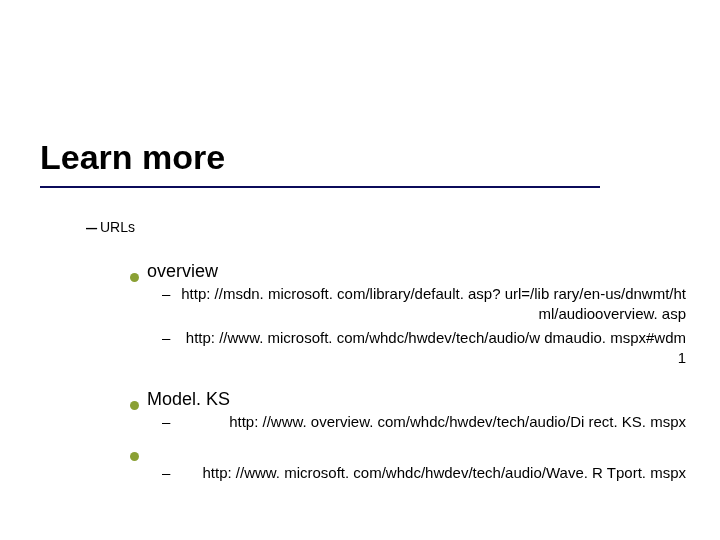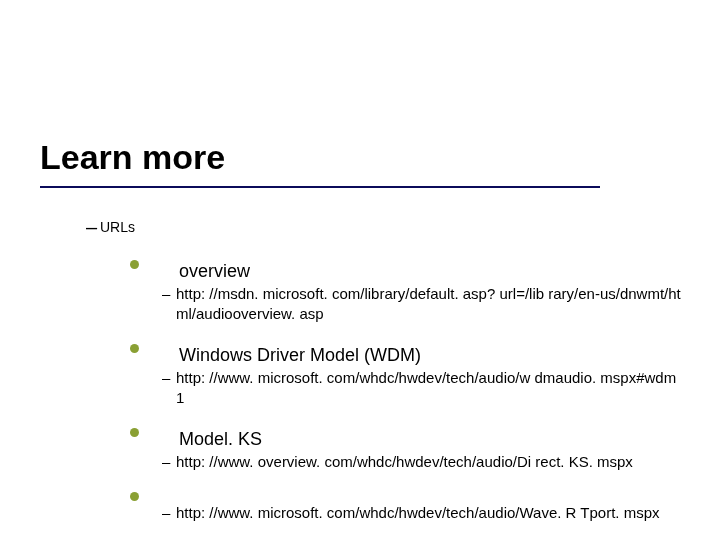--- a/index.html
+++ b/index.html
@@ -5,26 +5,26 @@
   * { margin: 0; padding: 0; box-sizing: border-box; }
   html, body { width: 720px; height: 540px; background: #ffffff; font-family: Arial, Helvetica, sans-serif; color: #000; }
   .slide { position: relative; width: 720px; height: 416px; padding: 0; }
   .title { position: absolute; left: 40px; top: 138px; font-size: 34px; font-weight: 700; }
   .title-rule { position: absolute; left: 40px; top: 186px; width: 560px; height: 2px; background: #0b0b5a; }
   .body { position: absolute; left: 86px; top: 214px; width: 600px; }
   .row { display: flex; align-items: flex-start; margin-bottom: 2px; }
   .dash { width: 14px; flex: 0 0 14px; font-size: 20px; line-height: 26px; }
   .l1-label { font-size: 14px; line-height: 26px; }
   .l2-wrap { margin-left: 44px; margin-top: 6px; }
-  .bullet-row { display: flex; align-items: flex-start; margin-top: 20px; gap: 32px; }
+  .bullet-row { display: flex; align-items: flex-end; margin-top: 20px; }
   .disc { width: 9px; height: 9px; border-radius: 50%; background: #8aa034; margin-right: 8px; flex: 0 0 9px; }
   .l2-label { font-size: 18px; line-height: 22px; }
   .l3-wrap { margin-left: 32px; margin-top: 2px; margin-bottom: 4px; }
   .dash3 { display: inline-block; width: 14px; font-size: 15px; line-height: 20px; vertical-align: top; }
-  .l3-text { font-size: 15px; line-height: 20px; word-break: break-all; display: inline; }
+  .l3-text { font-size: 15px; line-height: 20px; word-break: break-all; display: inline; text-align: right; }
   .l3-row { display: flex; align-items: flex-start; }
   .l3-row .dash3 { flex: 0 0 14px; }
   .l3-row .l3-text { flex: 1 1 auto; }
 </style>
 </head>
 <body>
 
 <div class="slide">
 
   <div class="title">Learn more</div>
@@ -43,24 +43,20 @@
         <span class="disc"></span>
         <span class="l2-label">overview</span>
       </div>
       <div class="l3-wrap">
         <div class="l3-row">
           <span class="dash3">–</span>
           <span class="l3-text">http: //msdn. microsoft. com/library/default. asp? url=/lib rary/en-us/dnwmt/html/audiooverview. asp</span>
         </div>
       </div>
 
-      <div class="bullet-row">
-        <span class="disc"></span>
-        <span class="l2-label">Windows Driver Model (WDM)</span>
-      </div>
       <div class="l3-wrap">
         <div class="l3-row">
           <span class="dash3">–</span>
           <span class="l3-text">http: //www. microsoft. com/whdc/hwdev/tech/audio/w dmaudio. mspx#wdm 1</span>
         </div>
       </div>
 
       <div class="bullet-row">
         <span class="disc"></span>
         <span class="l2-label">Model. KS</span>

